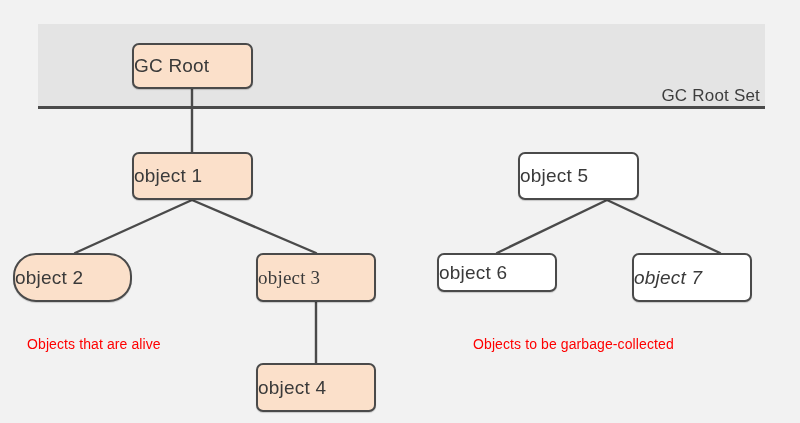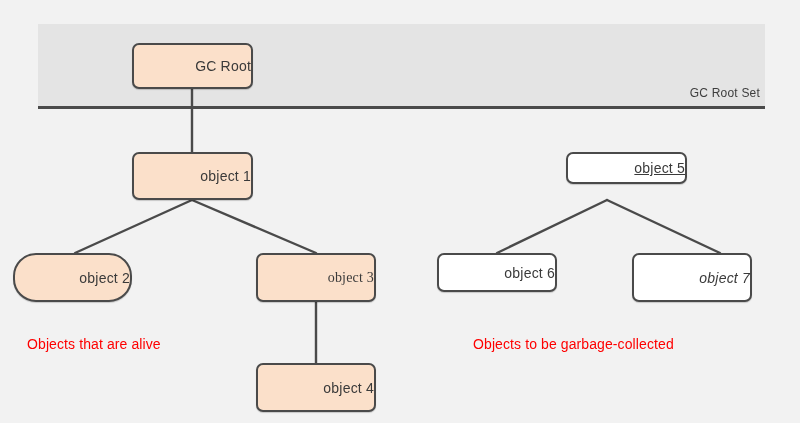--- a/index.html
+++ b/index.html
@@ -32,42 +32,42 @@
     left: 38px;
     top: 106px;
     width: 727px;
     height: 3px;
     background: #4a4a4a;
   }
   .root-set-label {
     position: absolute;
     right: 40px;
     top: 86px;
-    font-size: 12px;
+    font-size: 17px;
     color: #3d3d3d;
     letter-spacing: 0.2px;
     white-space: nowrap;
   }
   svg.edges {
     position: absolute;
     left: 0;
     top: 0;
     width: 800px;
     height: 423px;
     pointer-events: none;
   }
   .node {
     position: absolute;
     box-sizing: border-box;
     border: 2px solid #4a4a4a;
     border-radius: 7px;
     display: flex;
     align-items: center;
-    justify-content: flex-end;
-    font-size: 14px;
+    justify-content: flex-start;
+    font-size: 19px;
     color: #3a3a3a;
     letter-spacing: 0.2px;
     box-shadow: 0 1px 1px rgba(0,0,0,0.18);
     white-space: nowrap;
   }
   .node.alive {
     background: #fbe0ca;
   }
   .node.dead {
     background: #ffffff;
@@ -107,21 +107,21 @@
       </div>
       <div class="node alive" style="left: 13px; top: 253px; width: 119px; height: 49px; border-radius: 23px;">
         <span>object 2</span>
       </div>
       <div class="node alive" style="left: 256px; top: 253px; width: 120px; height: 49px; font-family: Liberation Serif, serif;">
         <span>object 3</span>
       </div>
       <div class="node alive" style="left: 256px; top: 363px; width: 120px; height: 49px;">
         <span>object 4</span>
       </div>
-      <div class="node dead" style="left: 566px; top: 152px; width: 121px; height: 32px; text-decoration: underline;">
+      <div class="node dead" style="left: 518px; top: 152px; width: 121px; height: 48px;">
         <span>object 5</span>
       </div>
       <div class="node dead" style="left: 437px; top: 253px; width: 120px; height: 39px;">
         <span>object 6</span>
       </div>
       <div class="node dead" style="left: 632px; top: 253px; width: 120px; height: 49px; font-style: italic;">
         <span>object 7</span>
       </div>
     </div>
   <div id="caption-layer">

